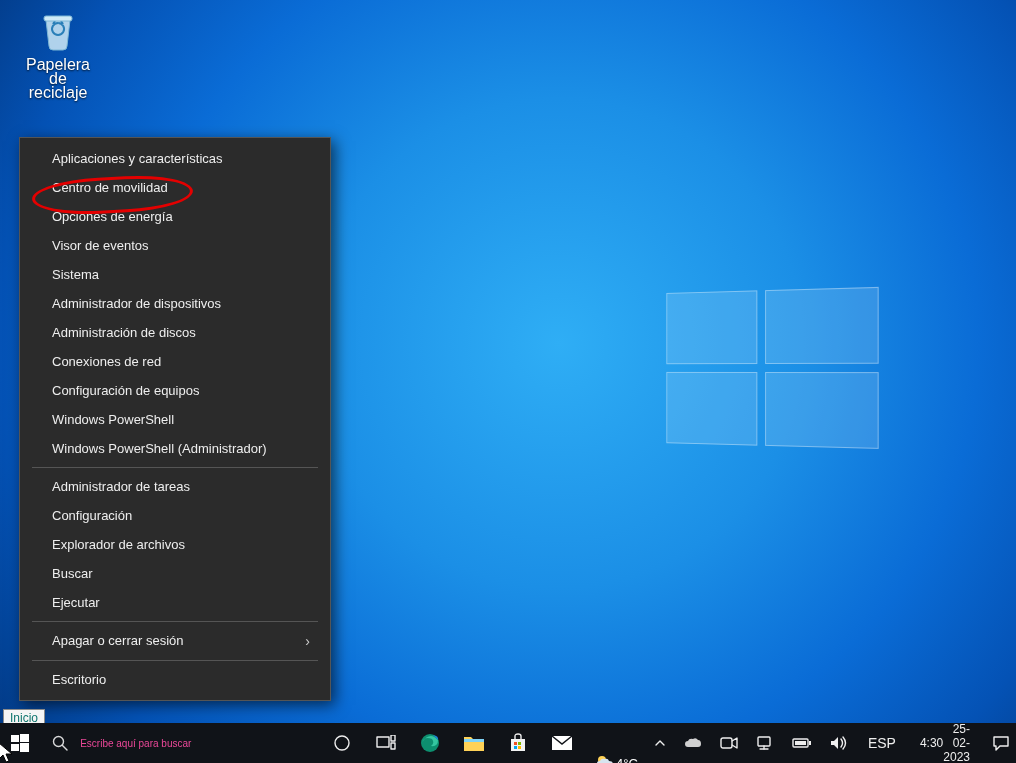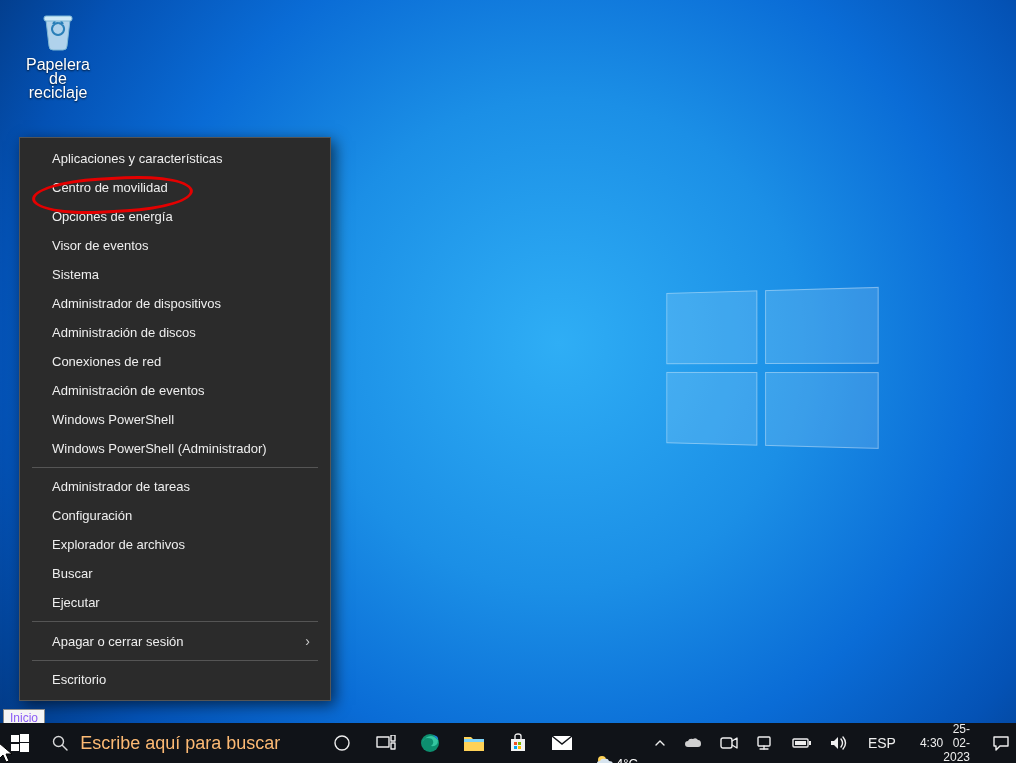--- a/index.html
+++ b/index.html
@@ -10,34 +10,34 @@
   .d-icon .label{font-size:16px;text-shadow:0 1px 2px rgba(0,0,0,.8);line-height:14px}
   
   .win-logo{position:absolute;left:660px;top:290px;width:220px;height:160px;transform:perspective(600px) rotateY(-12deg)}
   .win-logo .quad{position:absolute;background:rgba(200,235,255,.18);border:1px solid rgba(255,255,255,.35)}
   .win-logo .q1{left:0;top:0;width:95px;height:72px}
   .win-logo .q2{left:105px;top:0;width:110px;height:72px}
   .win-logo .q3{left:0;top:82px;width:95px;height:72px}
   .win-logo .q4{left:105px;top:82px;width:110px;height:72px}
   
   .ctx{position:absolute;left:19px;top:137px;width:310px;background:#2b2b2b;border:1px solid #555;box-shadow:4px 4px 14px rgba(0,0,0,.6);padding:6px 0}
-  .ctx .item{padding:7px 20px 7px 32px;font-size:13px;color:#eee;cursor:default;display:flex;justify-content:space-between;align-items:flex-end}
+  .ctx .item{padding:7px 20px 7px 32px;font-size:13px;color:#eee;cursor:default;display:flex;justify-content:space-between;align-items:flex-start}
   .ctx .sep{height:1px;background:#555;margin:4px 12px}
   .ctx .chev{font-size:14px;color:#ccc}
   
   .annot{position:absolute;left:32px;top:177px;width:155px;height:30px;border:3px solid #e40000;border-radius:50%/60%;pointer-events:none;transform:rotate(-3deg)}
   
-  .tooltip{position:absolute;left:3px;top:709px;background:#f5f5f5;color:#8b5cf6;border:1px solid #8a8a8a;padding:1px 6px;font-size:12px}
+  .tooltip{position:absolute;left:3px;top:709px;background:#f5f5f5;color:#0f766e;border:1px solid #8a8a8a;padding:1px 6px;font-size:12px}
   
   .cursor{position:absolute;left:-2px;top:742px;z-index:30}
   
   .taskbar{position:absolute;left:0;bottom:0;width:1016px;height:40px;background:#101318;display:flex;align-items:center}
   .tb-btn{height:40px;display:flex;align-items:center;justify-content:center;cursor:default}
   .start-btn{width:48px}
-  .search{display:flex;align-items:center;height:40px;width:320px;background:#101318;color:#fdba74;padding-left:12px;font-size:18px}
+  .search{display:flex;align-items:center;height:40px;width:320px;background:#101318;color:#ec4899;padding-left:12px;font-size:10px}
   .search .mag{margin-right:12px;opacity:.9}
   .task-icons{display:flex}
   .task-icons .tb-btn{width:44px}
   .spacer{flex:1}
   .systray{display:flex;align-items:center;height:40px;gap:10px;padding:0 2px}
   .sys-item{display:flex;align-items:center;height:40px;padding:0 4px;font-size:12px;color:#eee}
   .sys-item svg{display:block}
   .weather{display:flex;align-items:flex-end;padding:0 10px;height:56px}
   .clock{text-align:right;line-height:14px;font-size:12px;padding:0 8px}
   .lang{font-size:14px;padding:0 6px}
@@ -88,21 +88,21 @@
       <div class="item">
         <span>Administrador de dispositivos</span>
       </div>
       <div class="item">
         <span>Administración de discos</span>
       </div>
       <div class="item">
         <span>Conexiones de red</span>
       </div>
       <div class="item">
-        <span>Administración de eventos</span>
+        <span>Configuración de equipos</span>
       </div>
       <div class="item">
         <span>Windows PowerShell</span>
       </div>
       <div class="item">
         <span>Windows PowerShell (Administrador)</span>
       </div>
       <div class="sep"></div>
       <div class="item">
         <span>Administrador de tareas</span>

